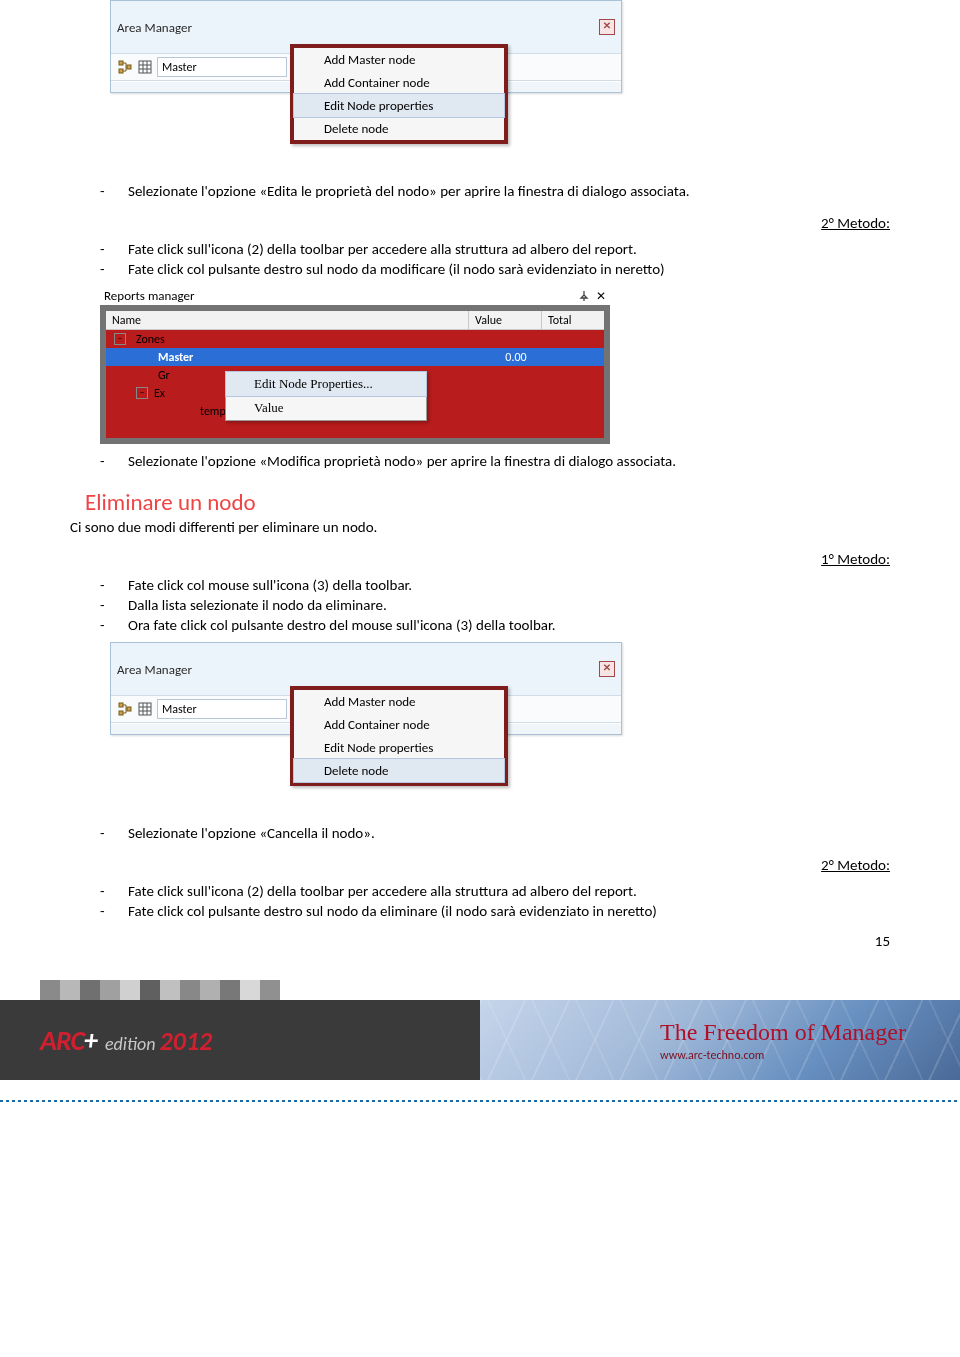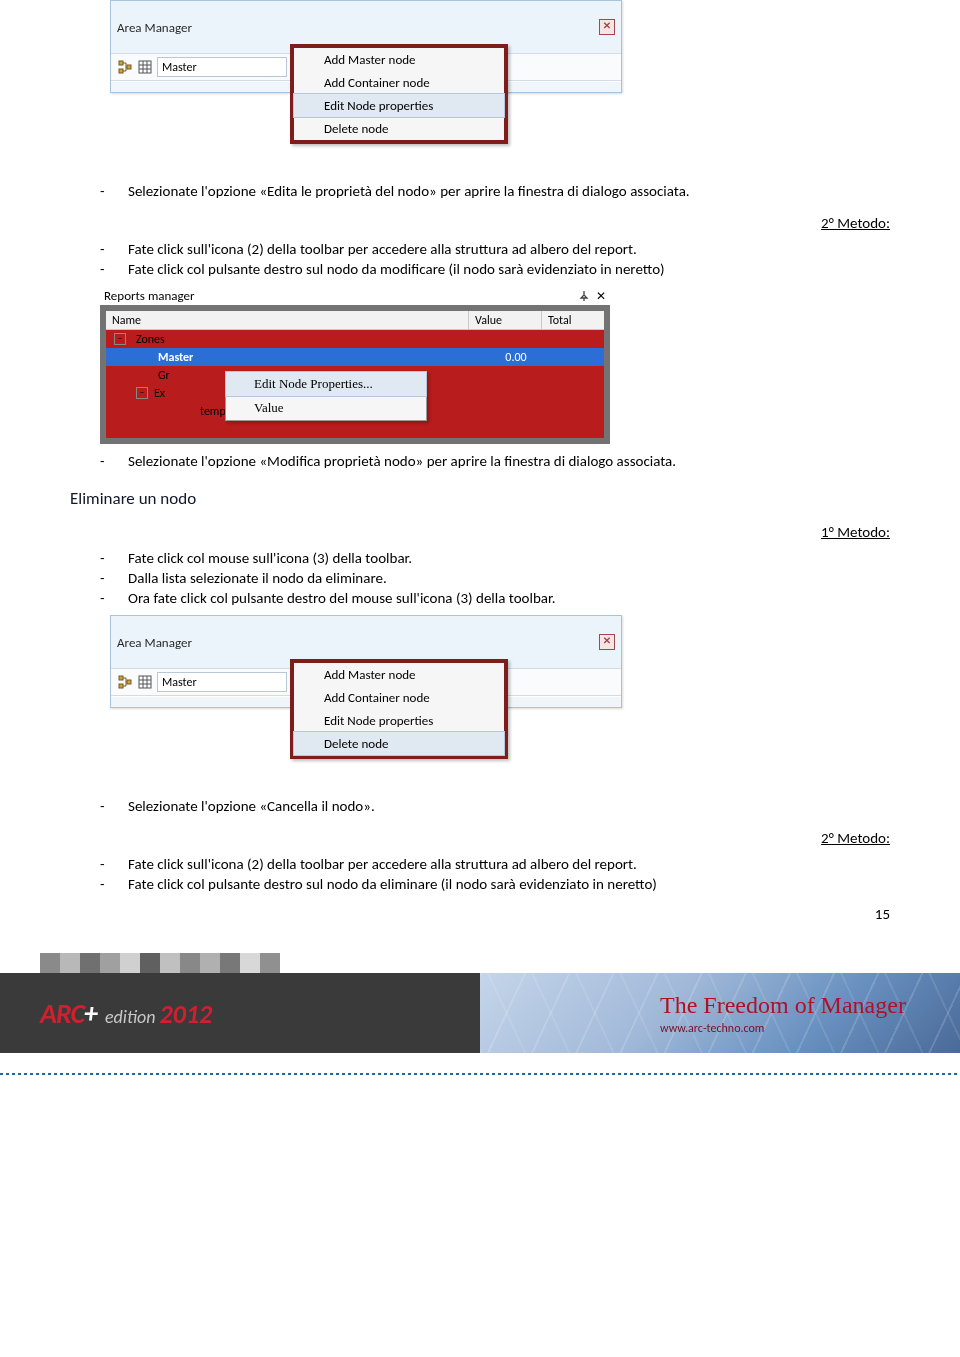--- a/index.html
+++ b/index.html
@@ -24,23 +24,23 @@
   .bullet-list .dash {
     width: 28px;
     flex-shrink: 0;
   }
   .method-label {
     text-decoration: underline;
     margin: 14px 0 8px 0;
     text-align: right;
   }
   .section-heading {
-    color: #0f172a;
-    font-size: 17px;
-    margin: 18px 0 2px 0;
+    color: #ef4444;
+    font-size: 23px;
+    margin: 18px 0 2px 15px;
   }
   .page-num {
     text-align: right;
     padding-right: 70px;
     margin-top: 12px;
     font-size: 15px;
   }
 
   
   .area-mgr {
@@ -431,20 +431,21 @@
   </div>
 
   <div class="bullet-list">
     <div class="item">
         <span class="dash">-</span>
         <span>Selezionate l'opzione «Modifica proprietà nodo» per aprire la finestra di dialogo associata.</span>
       </div>
   </div>
 
   <div class="section-heading">Eliminare un nodo</div>
+  <div>Ci sono due modi differenti per eliminare un nodo.</div>
 
   <div class="method-label">1° Metodo:</div>
 
   <div class="bullet-list">
     <div class="item">
         <span class="dash">-</span>
         <span>Fate click col mouse sull'icona (3) della toolbar.</span>
       </div>
     <div class="item">
         <span class="dash">-</span>

